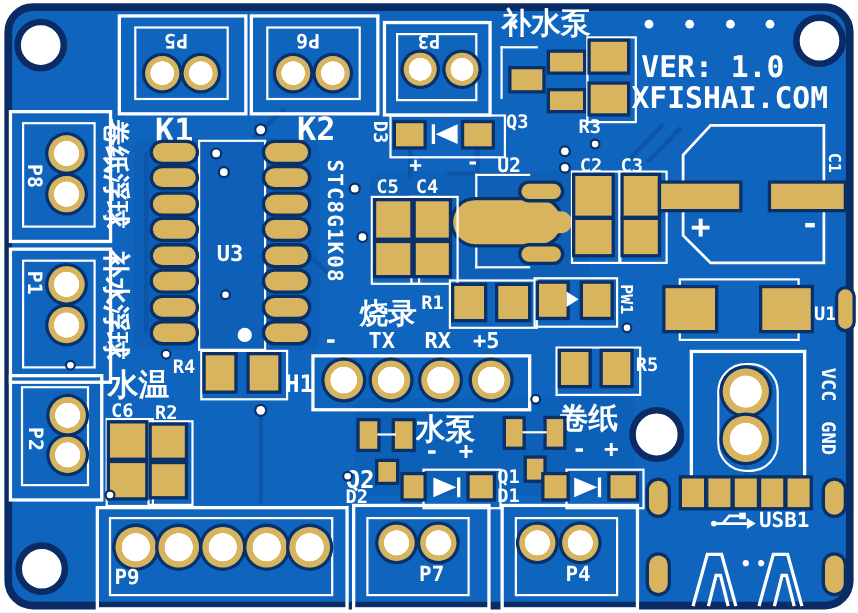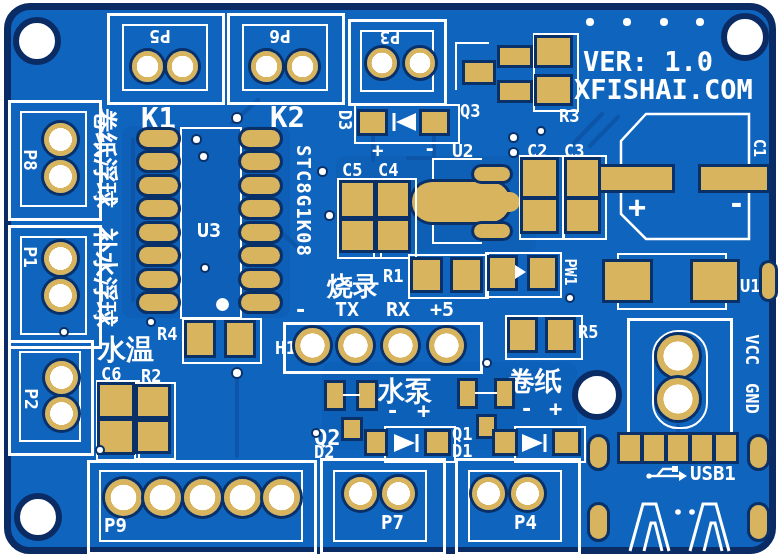--- a/index.html
+++ b/index.html
@@ -67,20 +67,21 @@
   <div class="abs silk r180 ctr" style="left:264px;top:27px;width:32px;height:18px;font-size:18px">P6</div>
   <div class="abs th" style="left:251px;top:51px;width:31px;height:31px"></div>
   <div class="abs th" style="left:287px;top:51px;width:31px;height:31px"></div>
 
   <div class="abs obox" style="left:348px;top:19px;width:93px;height:81px"></div>
   <div class="abs ibox" style="left:360px;top:30px;width:70px;height:58px"></div>
   <div class="abs silk r180 ctr" style="left:374px;top:28px;width:32px;height:18px;font-size:17px">P3</div>
   <div class="abs th" style="left:367px;top:48px;width:30px;height:30px"></div>
   <div class="abs th" style="left:405px;top:48px;width:30px;height:30px"></div>
 
+  <div class="abs cjk" style="left:456px;top:8px;font-size:27px">补水泵</div>
   <div class="abs silk" style="left:583px;top:48px;font-size:27px">VER: 1.0</div>
   <div class="abs silk" style="left:574px;top:76px;font-size:27px">XFISHAI.COM</div>
   <div class="abs dot" style="left:586px;top:18px;width:8px;height:8px"></div>
   <div class="abs dot" style="left:623px;top:18px;width:8px;height:8px"></div>
   <div class="abs dot" style="left:660px;top:18px;width:8px;height:8px"></div>
   <div class="abs dot" style="left:696px;top:18px;width:8px;height:8px"></div>
 
   <div class="abs ibox" style="left:354px;top:104px;width:102px;height:36px"></div>
   <div class="abs pad" style="left:360px;top:112px;width:25px;height:21px"></div>
   <div class="abs pad" style="left:422px;top:112px;width:25px;height:21px"></div>
@@ -94,21 +95,21 @@
 
   <div class="abs" style="left:455px;top:42px;width:32px;height:46px;border-left:2px solid #fff;border-top:2px solid #fff"></div>
   <div class="abs pad" style="left:465px;top:63px;width:28px;height:19px"></div>
   <div class="abs pad" style="left:500px;top:48px;width:30px;height:17px"></div>
   <div class="abs pad" style="left:500px;top:83px;width:30px;height:17px"></div>
   <div class="abs silk" style="left:460px;top:103px;font-size:17px">Q3</div>
 
   <div class="abs ibox" style="left:533px;top:33px;width:42px;height:75px"></div>
   <div class="abs pad" style="left:537px;top:38px;width:33px;height:27px"></div>
   <div class="abs pad" style="left:537px;top:77px;width:33px;height:26px"></div>
-  <div class="abs silk" style="left:559px;top:108px;font-size:17px">R3</div>
+  <div class="abs silk" style="left:526px;top:108px;font-size:17px">R3</div>
 
   <div class="abs silk" style="left:141px;top:104px;font-size:29px">K1</div>
   <div class="abs silk" style="left:270px;top:103px;font-size:29px">K2</div>
   <div class="abs ibox" style="left:180px;top:127px;width:58px;height:188px"></div>
   <div class="abs silk ctr" style="left:192px;top:220px;width:34px;height:20px;font-size:20px">U3</div>
 
   <div class="abs pad oval" style="left:139px;top:130px;width:39px;height:17px"></div>
   <div class="abs pad oval" style="left:139px;top:153px;width:39px;height:17px"></div>
   <div class="abs pad oval" style="left:139px;top:177px;width:39px;height:17px"></div>
   <div class="abs pad oval" style="left:139px;top:200px;width:39px;height:17px"></div>
@@ -147,21 +148,21 @@
   <div class="abs cjk r90 ctr" style="left:53px;top:145px;width:106px;height:26px;font-size:25px">卷纸浮球</div>
   <div class="abs cjk r90 ctr" style="left:53px;top:264px;width:106px;height:26px;font-size:25px">补水浮球</div>
 
   <div class="abs silk r90 ctr" style="left:239px;top:191px;width:130px;height:20px;font-size:19px;letter-spacing:1px">STC8G1K08</div>
 
   <div class="abs cjk" style="left:327px;top:273px;font-size:26px">烧录</div>
   <div class="abs silk" style="left:294px;top:299px;font-size:22px">-</div>
   <div class="abs silk" style="left:335px;top:299px;font-size:20px">TX</div>
   <div class="abs silk" style="left:386px;top:299px;font-size:20px">RX</div>
   <div class="abs silk" style="left:430px;top:299px;font-size:20px">+5</div>
-  <div class="abs silk" style="left:275px;top:339px;font-size:18px">H1</div>
+  <div class="abs silk" style="left:259px;top:339px;font-size:22px">H1</div>
   <div class="abs obox" style="left:283px;top:322px;width:194px;height:46px"></div>
   <div class="abs th" style="left:295px;top:328px;width:35px;height:35px"></div>
   <div class="abs th" style="left:338px;top:328px;width:35px;height:35px"></div>
   <div class="abs th" style="left:383px;top:328px;width:35px;height:35px"></div>
   <div class="abs th" style="left:429px;top:328px;width:35px;height:35px"></div>
 
   <div class="abs silk" style="left:452px;top:142px;font-size:18px">U2</div>
   <div class="abs" style="left:432px;top:158px;width:48px;height:82px;border-left:2px solid #fff;border-top:2px solid #fff;border-bottom:2px solid #fff"></div>
   <div class="abs pad" style="left:412px;top:182px;width:98px;height:40px;border-radius:20px"></div>
   <div class="abs pad" style="left:470px;top:192px;width:50px;height:20px;border-radius:10px;box-shadow:none"></div>

